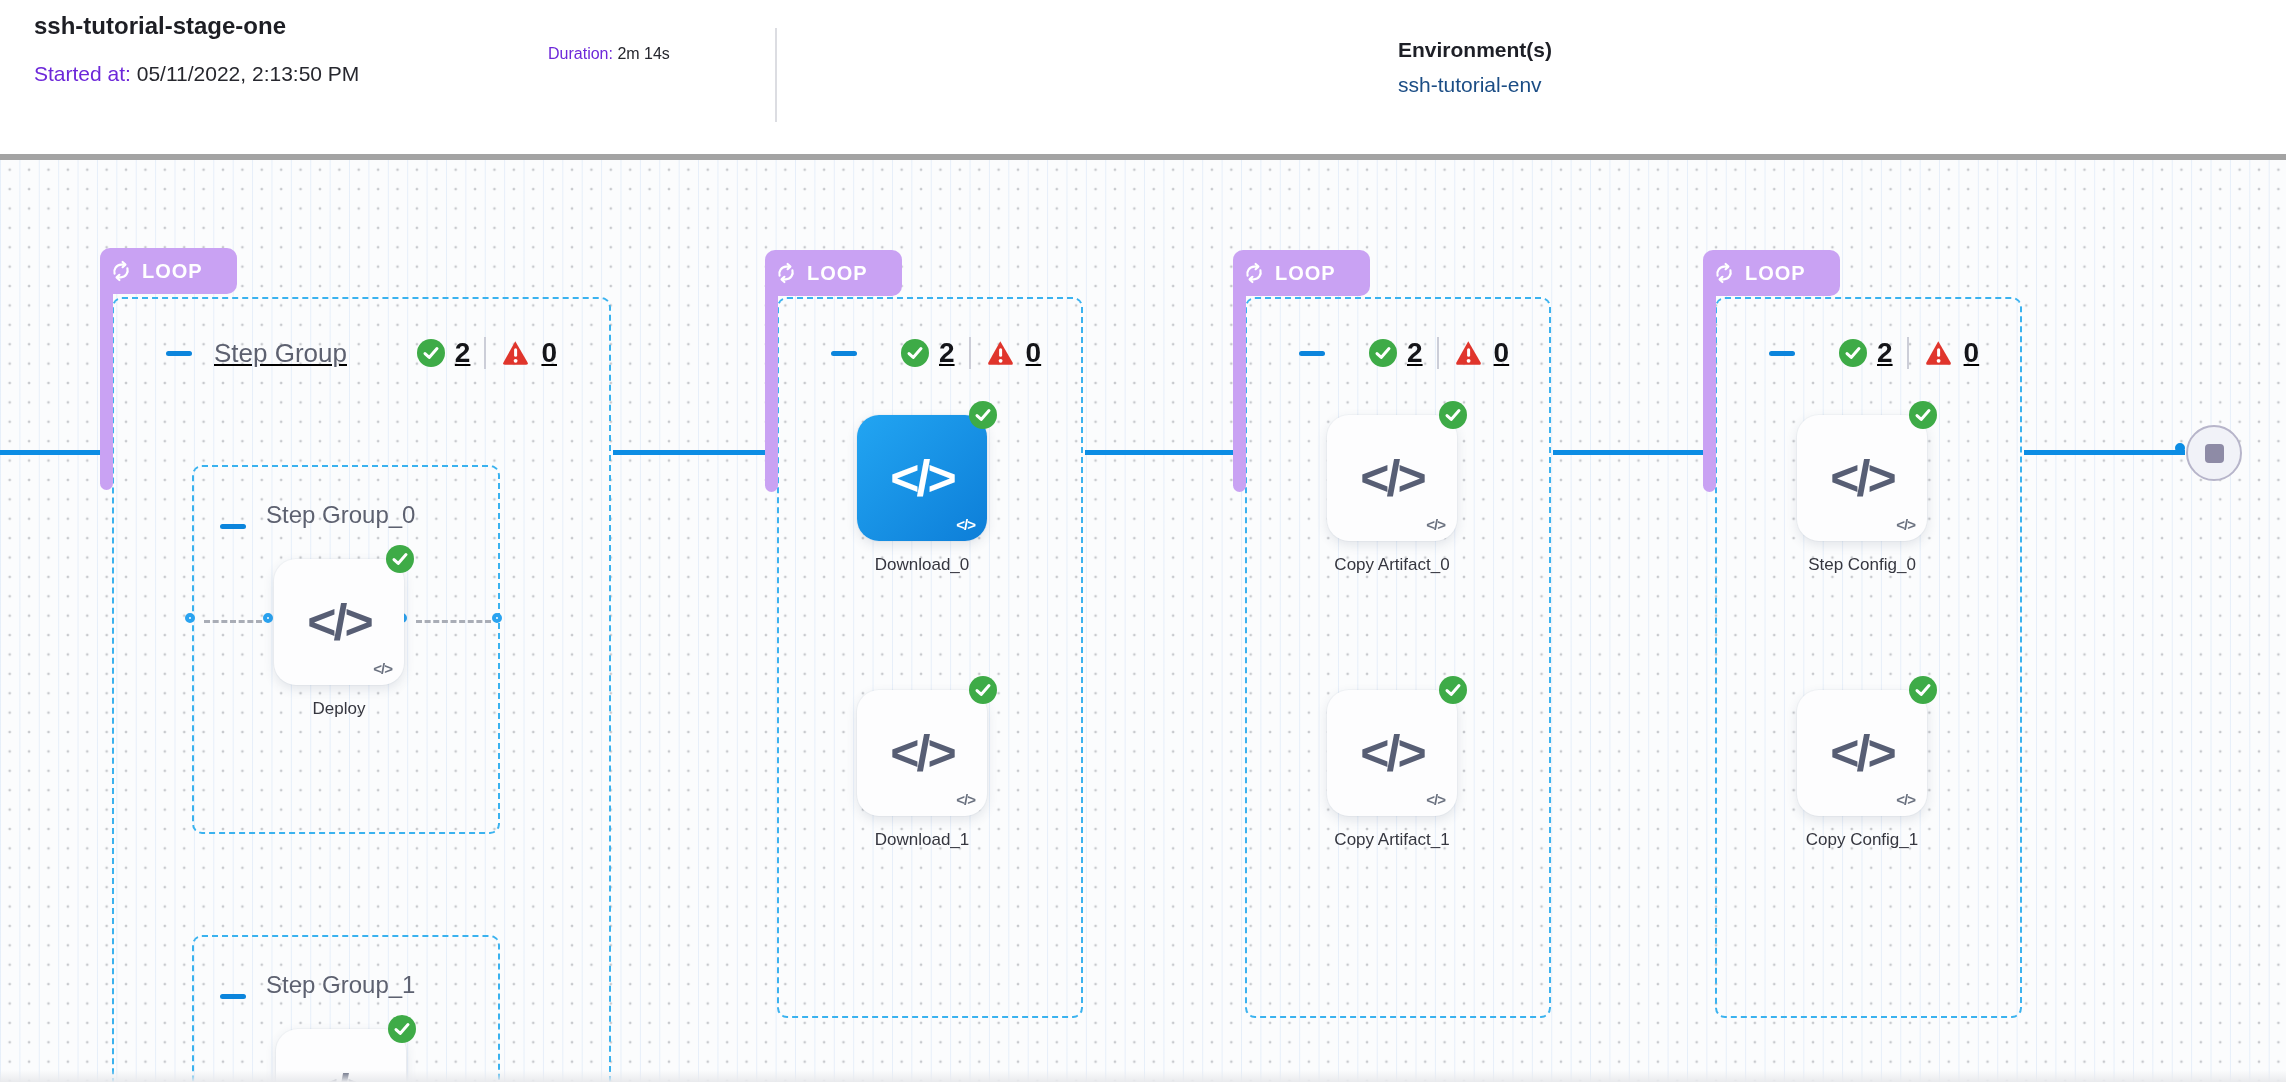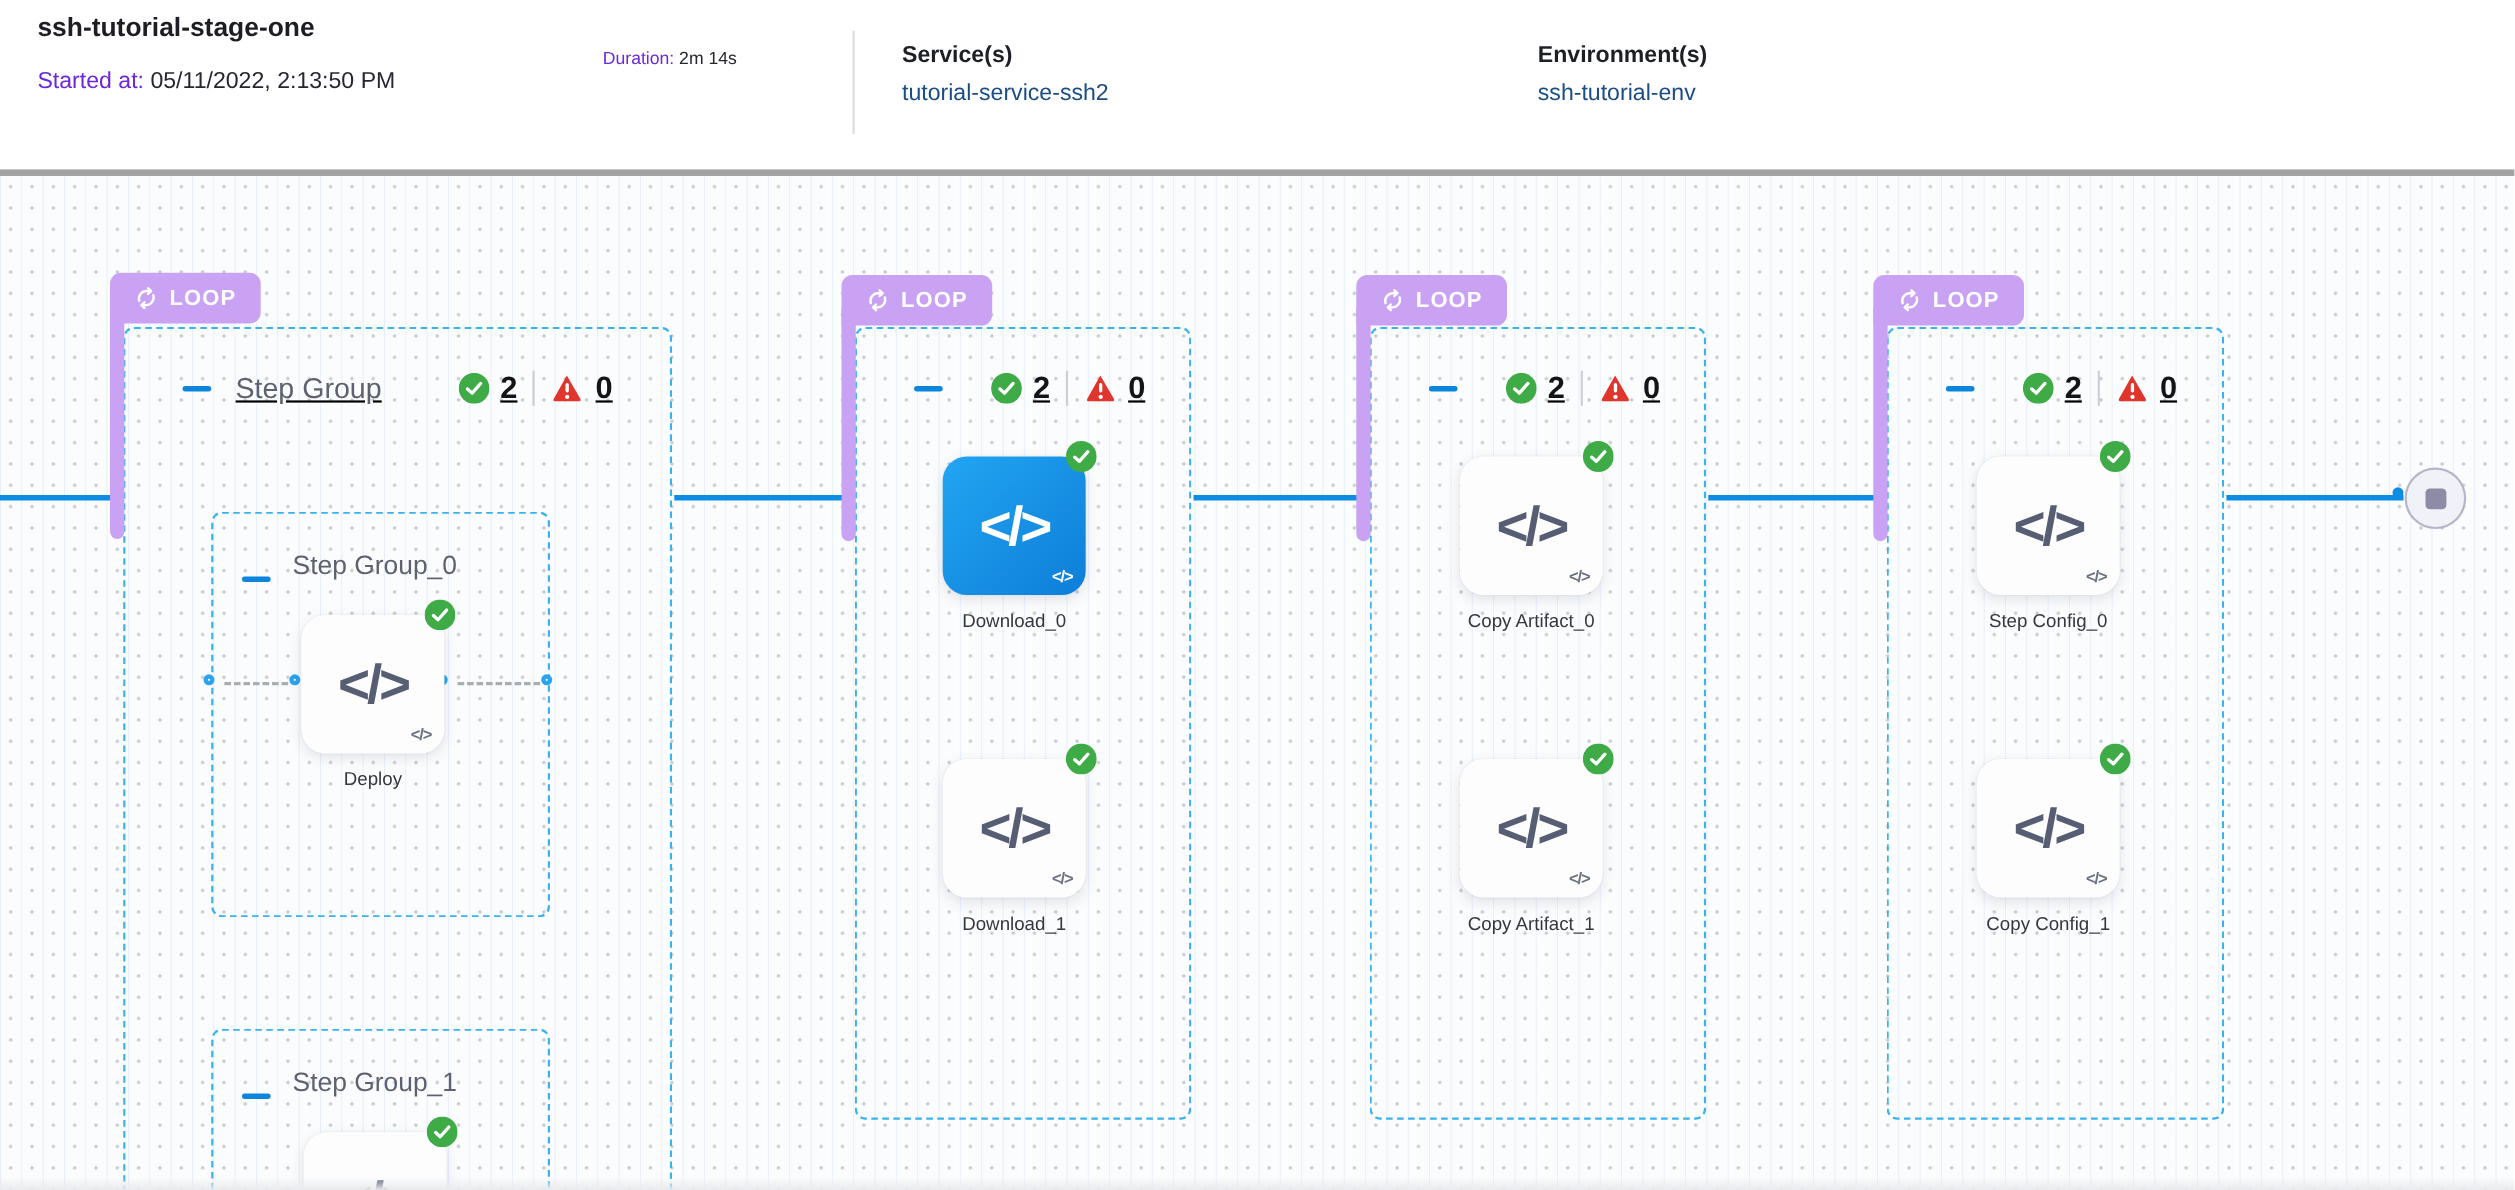--- a/index.html
+++ b/index.html
@@ -25,21 +25,21 @@
       linear-gradient(to right, rgba(205,222,245,0.45) 1.3px, transparent 1.3px);
     background-size:19.4px 19.4px, 19.4px 19.4px; }
   .canvas::after { content:''; position:absolute; left:0; right:0; bottom:0; height:12px;
     background:linear-gradient(to bottom, rgba(233,234,237,0), #e9eaed); z-index:60; pointer-events:none; }
 
   .exec-line { position:absolute; height:5px; background:#0c8de4; top:290px; z-index:1; }
 
   
   .loop-group { position:absolute; z-index:2; }
   .loop-tag { position:absolute; left:0; top:0; width:137px; height:46px; background:#c9a2f3;
-    border-radius:10px 10px 10px 0; display:flex; align-items:center; gap:10px; padding:0 0; z-index:4;justify-content:center; }
+    border-radius:10px 10px 10px 0; display:flex; align-items:center; gap:10px; padding:0 10px; z-index:4; }
   .loop-tag span { color:#fff; font-size:20px; font-weight:700; letter-spacing:1px; }
   .loop-strip { position:absolute; left:0; top:30px; width:13px; height:212px; background:#c9a2f3;
     border-radius:0 0 7px 7px; z-index:3; }
   .group-box { position:absolute; border:2px dashed #3ab2ef; border-radius:10px; z-index:2; }
 
   .group-header { position:absolute; top:38px; left:0; right:0; height:32px;
     display:flex; align-items:center; gap:22px; padding:0 52px;text-decoration:underline; }
   .minus-icon { flex:0 0 26px; width:26px; height:5px; background:#0c85dc; border-radius:3px; cursor:pointer; }
   .group-title { flex:1 1 auto; min-width:0; overflow:hidden; white-space:nowrap;
     font-size:26px; color:#5d6170; }
@@ -108,24 +108,20 @@
   <div class="stage-title">ssh-tutorial-stage-one</div>
   <div class="meta-row">
     <span class="meta-label">Started at:</span>
     <span>05/11/2022, 2:13:50 PM</span>
   </div>
   <div class="duration-block">
     <span class="meta-label">Duration:</span>
     <span>2m 14s</span>
   </div>
   <div class="v-divider"></div>
-  <div class="svc-block" style="left:820px">
-    <div class="svc-label">Service(s)</div>
-    <a class="svc-link">tutorial-service-ssh2</a>
-  </div>
   <div class="svc-block" style="left:1398px">
     <div class="svc-label">Environment(s)</div>
     <a class="svc-link">ssh-tutorial-env</a>
   </div>
 </div>
 
 <div class="canvas">
 
   <div class="exec-line" style="left:0; width:100px"></div>
   <div class="exec-line" style="left:613px; width:154px"></div>

